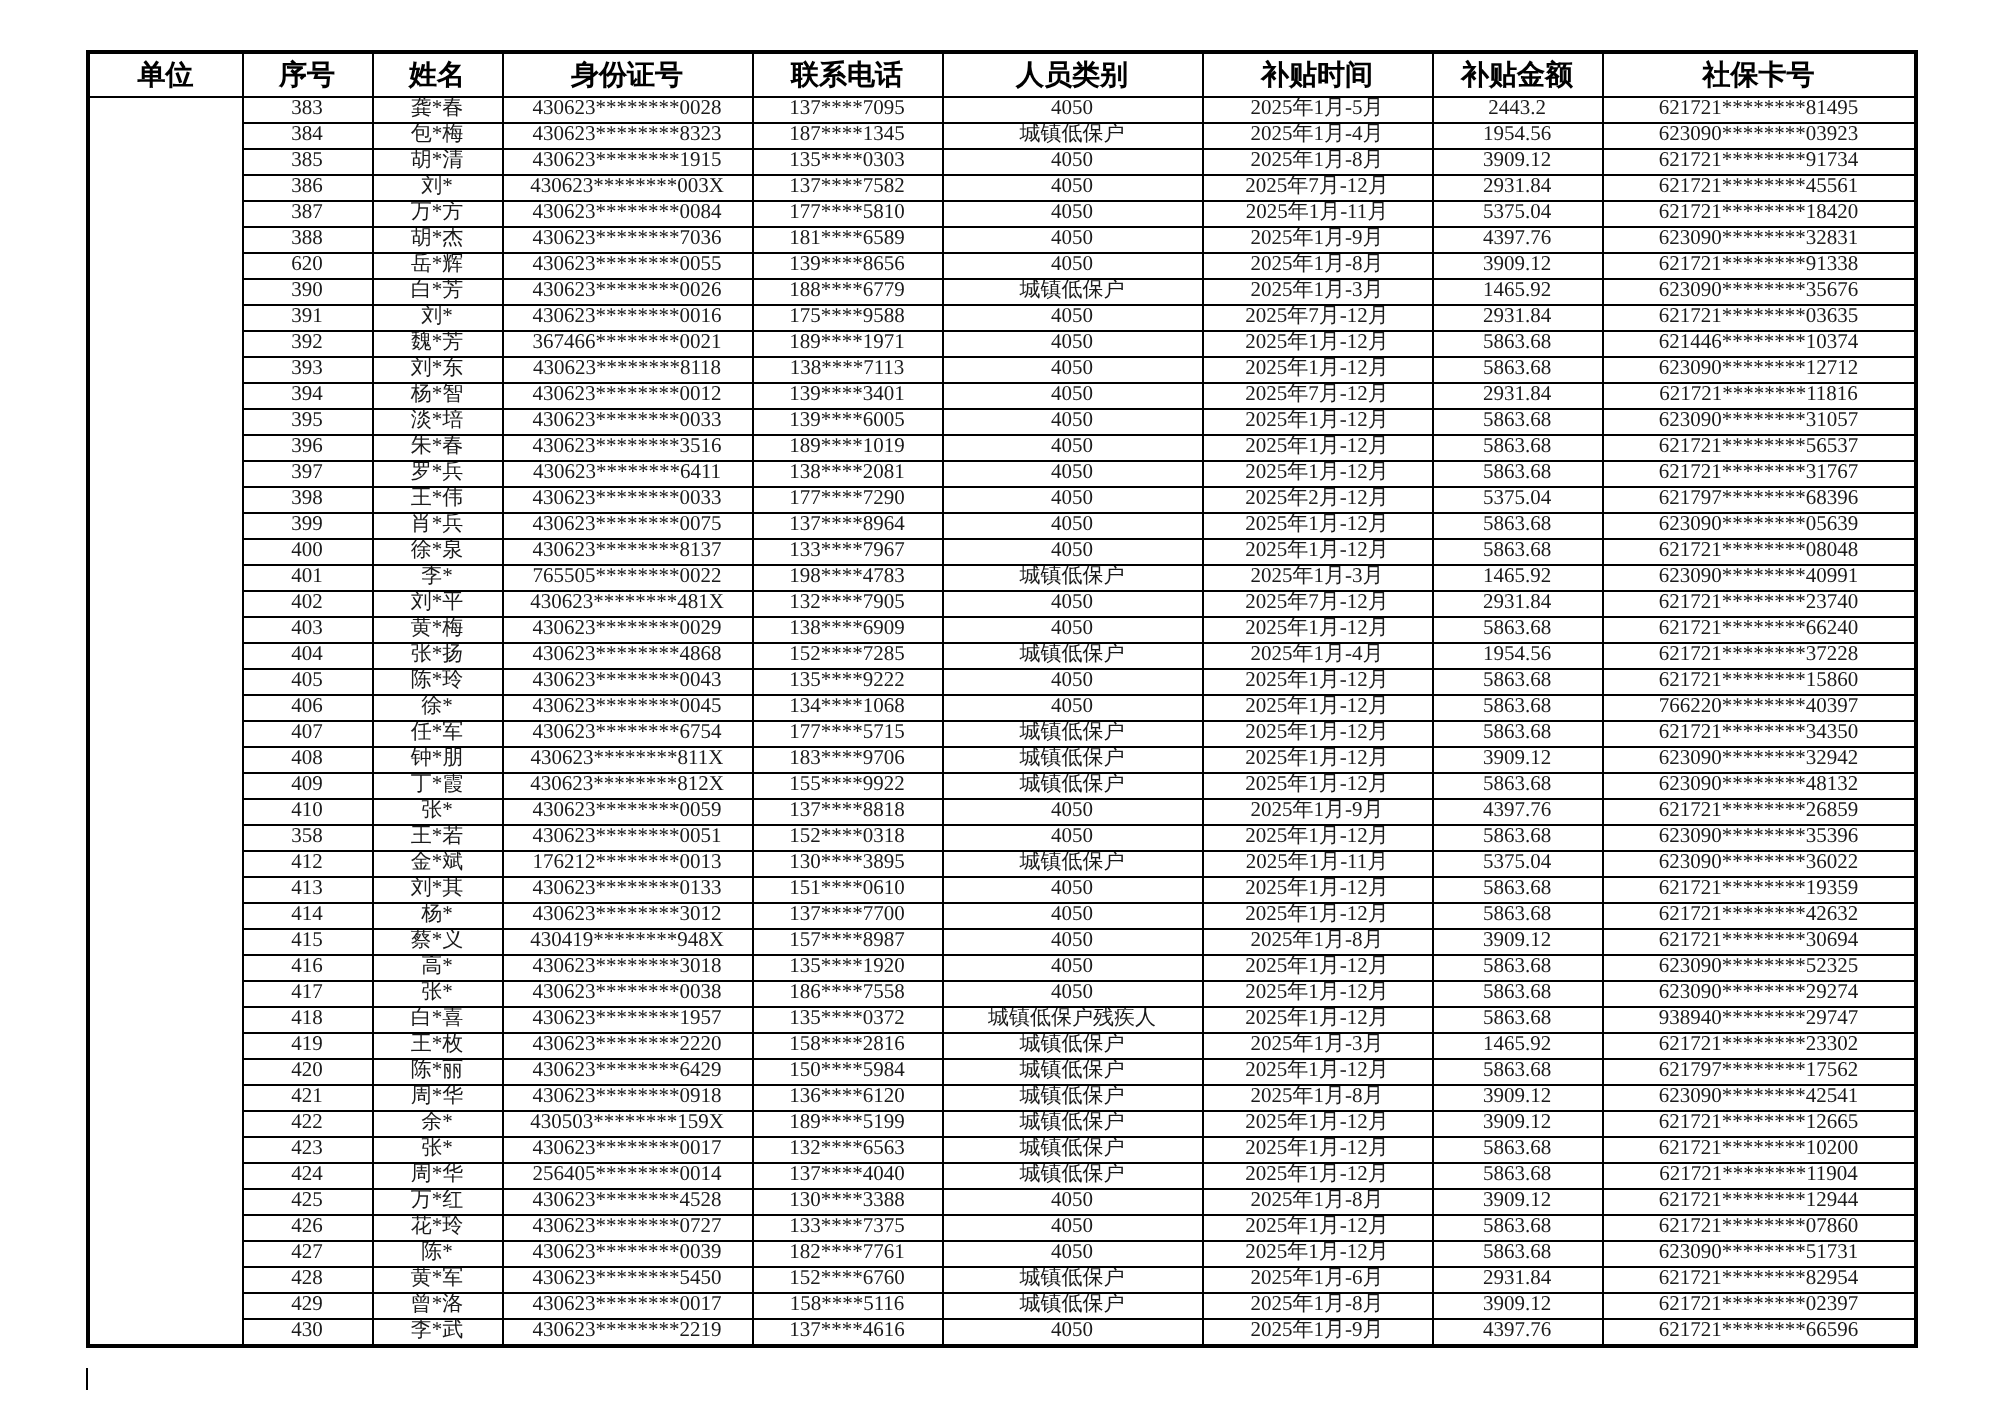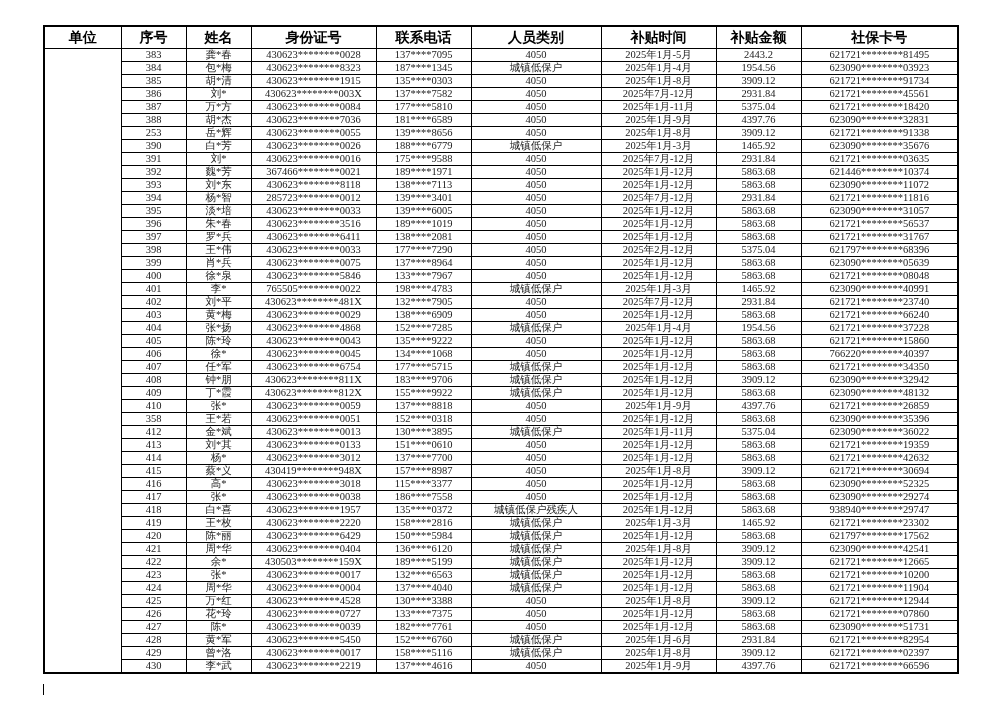--- a/index.html
+++ b/index.html
@@ -143,21 +143,21 @@
           <td>388</td>
           <td>胡*杰</td>
           <td>430623********7036</td>
           <td>181****6589</td>
           <td>4050</td>
           <td>2025年1月-9月</td>
           <td>4397.76</td>
           <td>623090********32831</td>
         </tr>
         <tr>
-          <td>253</td>
+          <td>620</td>
           <td>岳*辉</td>
           <td>430623********0055</td>
           <td>139****8656</td>
           <td>4050</td>
           <td>2025年1月-8月</td>
           <td>3909.12</td>
           <td>621721********91338</td>
         </tr>
         <tr>
           <td>390</td>
@@ -190,26 +190,26 @@
           <td>621446********10374</td>
         </tr>
         <tr>
           <td>393</td>
           <td>刘*东</td>
           <td>430623********8118</td>
           <td>138****7113</td>
           <td>4050</td>
           <td>2025年1月-12月</td>
           <td>5863.68</td>
-          <td>623090********11072</td>
+          <td>623090********12712</td>
         </tr>
         <tr>
           <td>394</td>
           <td>杨*智</td>
-          <td>285723********0012</td>
+          <td>430623********0012</td>
           <td>139****3401</td>
           <td>4050</td>
           <td>2025年7月-12月</td>
           <td>2931.84</td>
           <td>621721********11816</td>
         </tr>
         <tr>
           <td>395</td>
           <td>淡*培</td>
           <td>430623********0033</td>
@@ -255,21 +255,21 @@
           <td>430623********0075</td>
           <td>137****8964</td>
           <td>4050</td>
           <td>2025年1月-12月</td>
           <td>5863.68</td>
           <td>623090********05639</td>
         </tr>
         <tr>
           <td>400</td>
           <td>徐*泉</td>
-          <td>430623********5846</td>
+          <td>430623********8137</td>
           <td>133****7967</td>
           <td>4050</td>
           <td>2025年1月-12月</td>
           <td>5863.68</td>
           <td>621721********08048</td>
         </tr>
         <tr>
           <td>401</td>
           <td>李*</td>
           <td>765505********0022</td>
@@ -375,21 +375,21 @@
           <td>430623********0051</td>
           <td>152****0318</td>
           <td>4050</td>
           <td>2025年1月-12月</td>
           <td>5863.68</td>
           <td>623090********35396</td>
         </tr>
         <tr>
           <td>412</td>
           <td>金*斌</td>
-          <td>430623********0013</td>
+          <td>176212********0013</td>
           <td>130****3895</td>
           <td>城镇低保户</td>
           <td>2025年1月-11月</td>
           <td>5375.04</td>
           <td>623090********36022</td>
         </tr>
         <tr>
           <td>413</td>
           <td>刘*其</td>
           <td>430623********0133</td>
@@ -416,21 +416,21 @@
           <td>157****8987</td>
           <td>4050</td>
           <td>2025年1月-8月</td>
           <td>3909.12</td>
           <td>621721********30694</td>
         </tr>
         <tr>
           <td>416</td>
           <td>高*</td>
           <td>430623********3018</td>
-          <td>115****3377</td>
+          <td>135****1920</td>
           <td>4050</td>
           <td>2025年1月-12月</td>
           <td>5863.68</td>
           <td>623090********52325</td>
         </tr>
         <tr>
           <td>417</td>
           <td>张*</td>
           <td>430623********0038</td>
           <td>186****7558</td>
@@ -465,21 +465,21 @@
           <td>430623********6429</td>
           <td>150****5984</td>
           <td>城镇低保户</td>
           <td>2025年1月-12月</td>
           <td>5863.68</td>
           <td>621797********17562</td>
         </tr>
         <tr>
           <td>421</td>
           <td>周*华</td>
-          <td>430623********0404</td>
+          <td>430623********0918</td>
           <td>136****6120</td>
           <td>城镇低保户</td>
           <td>2025年1月-8月</td>
           <td>3909.12</td>
           <td>623090********42541</td>
         </tr>
         <tr>
           <td>422</td>
           <td>余*</td>
           <td>430503********159X</td>
@@ -495,21 +495,21 @@
           <td>430623********0017</td>
           <td>132****6563</td>
           <td>城镇低保户</td>
           <td>2025年1月-12月</td>
           <td>5863.68</td>
           <td>621721********10200</td>
         </tr>
         <tr>
           <td>424</td>
           <td>周*华</td>
-          <td>430623********0004</td>
+          <td>256405********0014</td>
           <td>137****4040</td>
           <td>城镇低保户</td>
           <td>2025年1月-12月</td>
           <td>5863.68</td>
           <td>621721********11904</td>
         </tr>
         <tr>
           <td>425</td>
           <td>万*红</td>
           <td>430623********4528</td>

